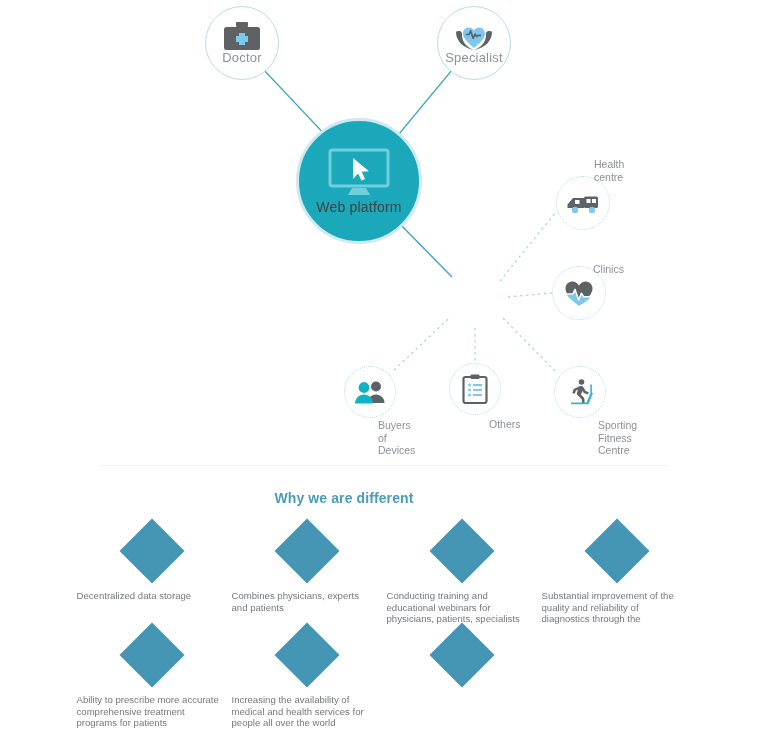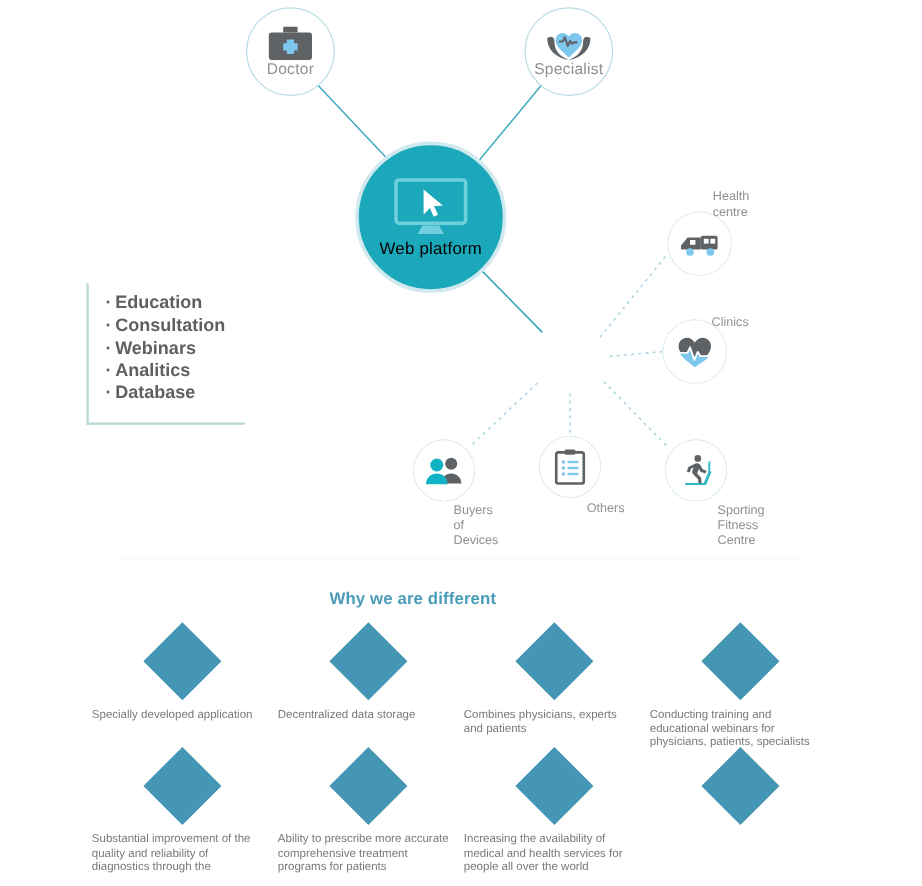--- a/index.html
+++ b/index.html
@@ -17,21 +17,21 @@
 
   
   .node{position:absolute;border-radius:50%;box-sizing:border-box;
         display:flex;flex-direction:column;align-items:center;justify-content:center;}
   .node.solid{background:#1ba8bb;border:3px solid #cfe9ee;}
   .node.outline{background:#ffffff;border:1px solid #b9dde4;}
   .node.dotted{background:#ffffff;border:1.5px dotted #bcd9e6;}
 
   .node .glyph{display:block;line-height:0;}
   .node .cap{font-size:13px;color:#8e9194;letter-spacing:.2px;margin-top:-2px;}
-  .node.solid .cap{color:#000000;font-size:14px;margin-top:3px;}
+  .node.solid .cap{color:#404040;font-size:14px;margin-top:3px;}
 
   
   .olabel{position:absolute;font-size:10.5px;line-height:12.6px;color:#8e9194;white-space:pre-line;}
 
   
   #bullets{position:absolute;left:72px;top:236px;width:130px;height:116px;
            border-left:2px solid #bcd9d9;border-bottom:2px solid #bcd9d9;}
   #bullets ul{list-style:none;margin:0;padding:8px 0 0 14px;}
   #bullets li{font-size:15px;line-height:18.8px;font-weight:bold;color:#5d5f61;}
   #bullets li::before{content:"\00B7";margin-right:3px;}
@@ -175,39 +175,26 @@
         <path d="M14.5 24c0-4.8 3.8-8.4 8.5-8.4s8.5 3.6 8.5 8.4z" fill="#5f6265"></path>
         <circle cx="11" cy="8.5" r="5.4" fill="#11b2c4"></circle>
         <path d="M2 24.5c0-5 4-8.9 9-8.9s9 3.9 9 8.9z" fill="#11b2c4"></path>
       </svg>
     </span>
   </div>
   <div class="olabel" style="left:378px;top:419px;">Buyers
 of
 Devices</div>
 
-  <div id="bullets">
-    <ul>
-      <li>Education</li>
-      <li>Consultation</li>
-      <li>Webinars</li>
-      <li>Analitics</li>
-      <li>Database</li>
-    </ul>
-  </div>
 
   <div id="divider"></div>
 
   <div id="why-title">Why we are different</div>
 
   <div id="cards">
-    <div class="card left">
-      <div class="dia"></div>
-      <div class="txt">Specially developed application</div>
-    </div>
     <div class="card left">
       <div class="dia"></div>
       <div class="txt">Decentralized data storage</div>
     </div>
     <div class="card">
       <div class="dia"></div>
       <div class="txt">Combines physicians, experts
 and patients</div>
     </div>
     <div class="card">

